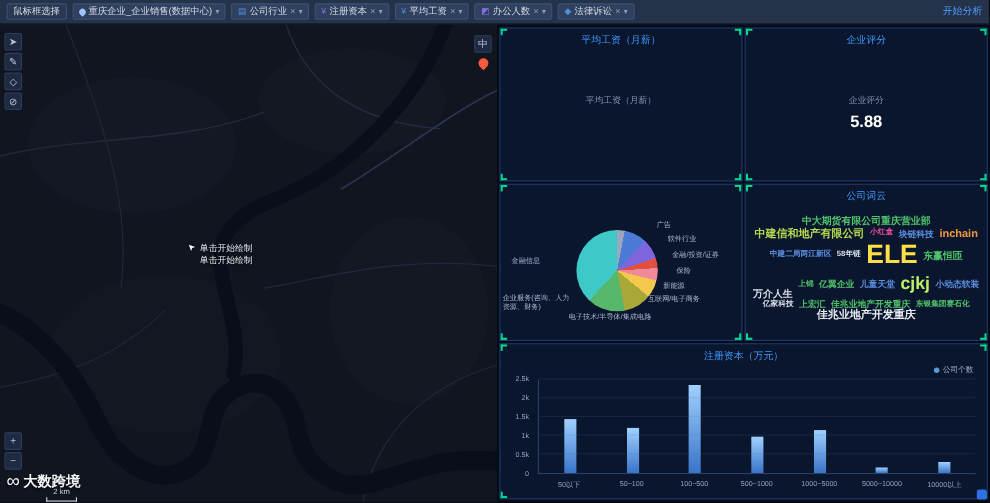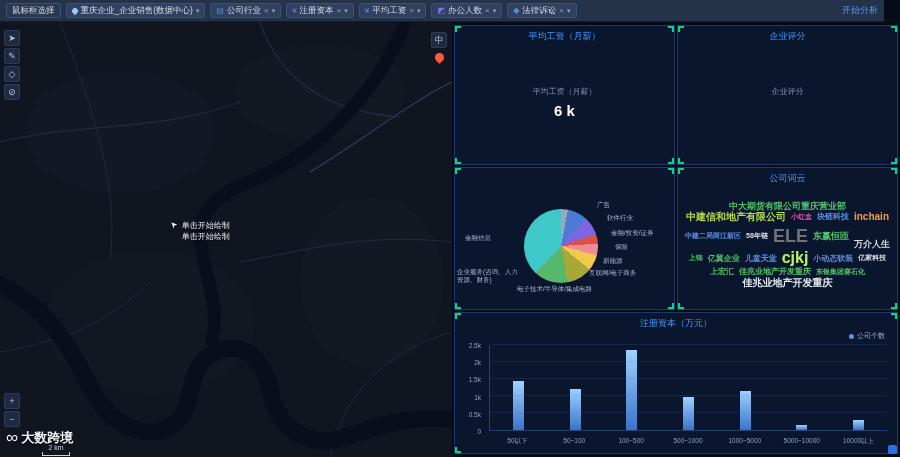--- a/index.html
+++ b/index.html
@@ -2,21 +2,21 @@
 <html><head>
 <meta charset="utf-8">
 <style>
   :root{ --acc:#00d98b; --panel-border:#1c3a6a; --title-blue:#3e9bff; }
   *{box-sizing:border-box;}
   html,body{margin:0;padding:0;background:#000;}
   #app{position:relative;width:900px;height:457px;overflow:hidden;background:#050b18;
        font-family:"Liberation Sans","DejaVu Sans",sans-serif;}
 
   
-  .topbar{position:absolute;top:0;left:0;right:16px;height:22px;background:#24324a;
+  .topbar{position:absolute;top:0;left:0;right:1px;height:22px;background:#24324a;
           border-bottom:1px solid #141e30;display:flex;align-items:center;gap:5px;
           padding:0 6px;font-size:8.5px;color:#d5dde8;z-index:10;}
   .chip{display:flex;align-items:center;gap:3px;background:#30405f;border:1px solid #3c5176;
         border-radius:2px;padding:0 5px;height:15px;white-space:nowrap;cursor:pointer;}
   .chip.tool{background:#2a3852;}
   .f-icon{font-size:8px;}
   .close{color:#8fa0b8;font-size:8px;cursor:pointer;}
   .caret{color:#8fa0b8;font-size:7px;}
   .pin-ico{width:6px;height:6px;background:#9fc3ff;border-radius:50% 50% 50% 0;
            transform:rotate(-45deg);display:inline-block;}
@@ -204,32 +204,32 @@
     <div class="brand">
       <span class="brand-icon">∞</span>
       <span>大数跨境</span>
     </div>
   </div>
 
   <section class="panel" id="p-salary">
     <div class="panel-title">平均工资（月薪）</div>
     <div class="metric">
       <div class="metric-label">平均工资（月薪）</div>
-      <div class="metric-value">6 k</div>
     </div>
   <i class="corner c-tl"></i>
       <i class="corner c-tr"></i>
       <i class="corner c-bl"></i>
       <i class="corner c-br"></i>
     </section>
 
   <section class="panel" id="p-score">
     <div class="panel-title">企业评分</div>
     <div class="metric">
       <div class="metric-label">企业评分</div>
+      <div class="metric-value">5.88</div>
     </div>
   <i class="corner c-tl"></i>
       <i class="corner c-tr"></i>
       <i class="corner c-bl"></i>
       <i class="corner c-br"></i>
     </section>
 
   <section class="panel" id="p-industry">
     <div class="pie" style="background: conic-gradient(rgb(154, 167, 189) 0deg, rgb(154, 167, 189) 10.8deg, rgb(75, 123, 213) 10.8deg, rgb(75, 123, 213) 43.2deg, rgb(126, 102, 224) 43.2deg, rgb(126, 102, 224) 72deg, rgb(224, 80, 63) 72deg, rgb(224, 80, 63) 86.4deg, rgb(239, 138, 154) 86.4deg, rgb(239, 138, 154) 104.4deg, rgb(242, 201, 76) 104.4deg, rgb(242, 201, 76) 129.6deg, rgb(168, 168, 57) 129.6deg, rgb(168, 168, 57) 169.2deg, rgb(87, 184, 107) 169.2deg, rgb(87, 184, 107) 223.2deg, rgb(63, 200, 200) 223.2deg, rgb(63, 200, 200) 360deg);"></div>
     <div class="pie-label pl0">广告</div>
@@ -250,21 +250,21 @@
   <section class="panel" id="p-cloud">
     <div class="panel-title">公司词云</div>
     <div class="cloud">
         <span class="cloud-word" style="font-size: 9px; color: rgb(79, 196, 106);">中大期货有限公司重庆营业部</span>
         <span class="cloud-word" style="font-size: 10px; color: rgb(181, 217, 78);">中建信和地产有限公司</span>
         <span class="cloud-word" style="font-size: 7px; color: rgb(232, 79, 158);">小红盒</span>
         <span class="cloud-word" style="font-size: 8px; color: rgb(91, 143, 224);">块链科技</span>
         <span class="cloud-word" style="font-size: 10px; color: rgb(245, 154, 62);">inchain</span>
         <span class="cloud-word" style="font-size: 7px; color: rgb(91, 143, 224);">中建二局两江新区</span>
         <span class="cloud-word" style="font-size: 7px; color: rgb(217, 223, 232);">58年链</span>
-        <span class="cloud-word" style="font-size: 18px; color: #737373;">ELE</span>
+        <span class="cloud-word" style="font-size: 24px; color: #fde047;">ELE</span>
         <span class="cloud-word" style="font-size: 9px; color: rgb(79, 196, 106); text-align: center;">东赢恒匝</span>
         <span class="cloud-word" style="font-size: 9px; color: rgb(217, 223, 232); margin-top: 16px;">万介人生</span>
         <span class="cloud-word" style="font-size: 7px; color: rgb(79, 196, 106);">上锦</span>
         <span class="cloud-word" style="font-size: 8px; color: rgb(79, 196, 106);">亿翼企业</span>
         <span class="cloud-word" style="font-size: 8px; color: rgb(91, 143, 224);">儿童天堂</span>
         <span class="cloud-word" style="font-size: 16px; color: #bef264;">cjkj</span>
         <span class="cloud-word" style="font-size: 8px; color: rgb(91, 143, 224);">小动态软装</span>
         <span class="cloud-word" style="font-size: 7px; color: rgb(217, 223, 232);">亿家科技</span>
         <span class="cloud-word" style="font-size: 8px; color: rgb(79, 196, 106);">上宏汇</span>
         <span class="cloud-word" style="font-size: 8px; color: rgb(79, 196, 106);">佳兆业地产开发重庆</span>

